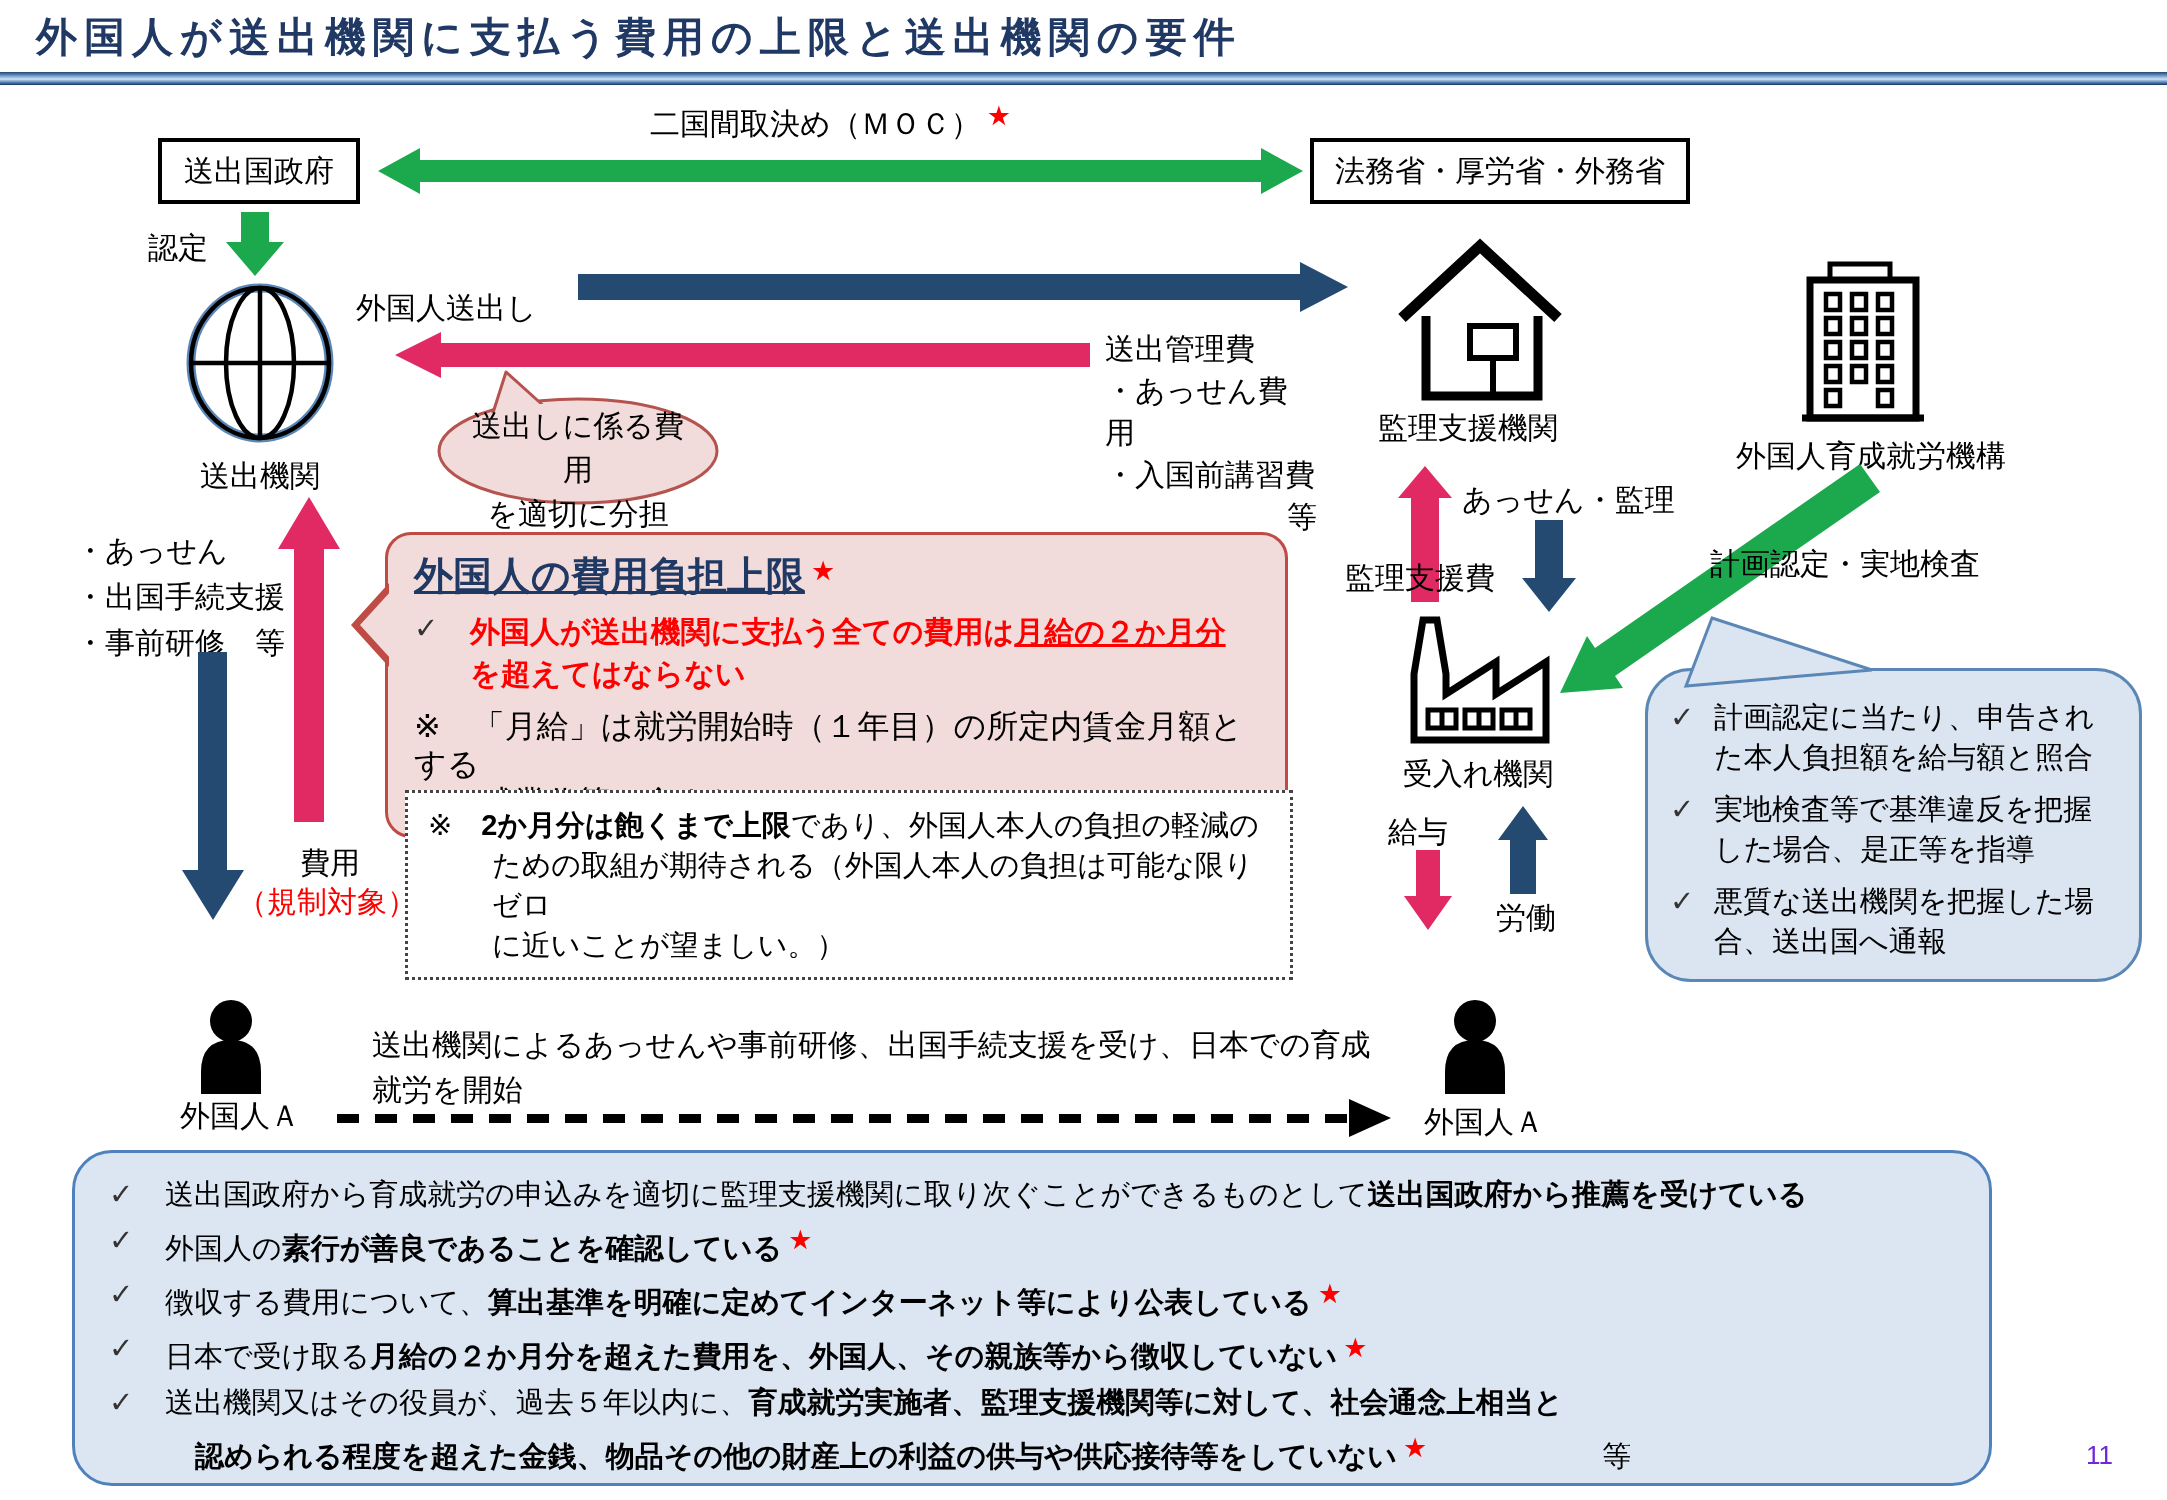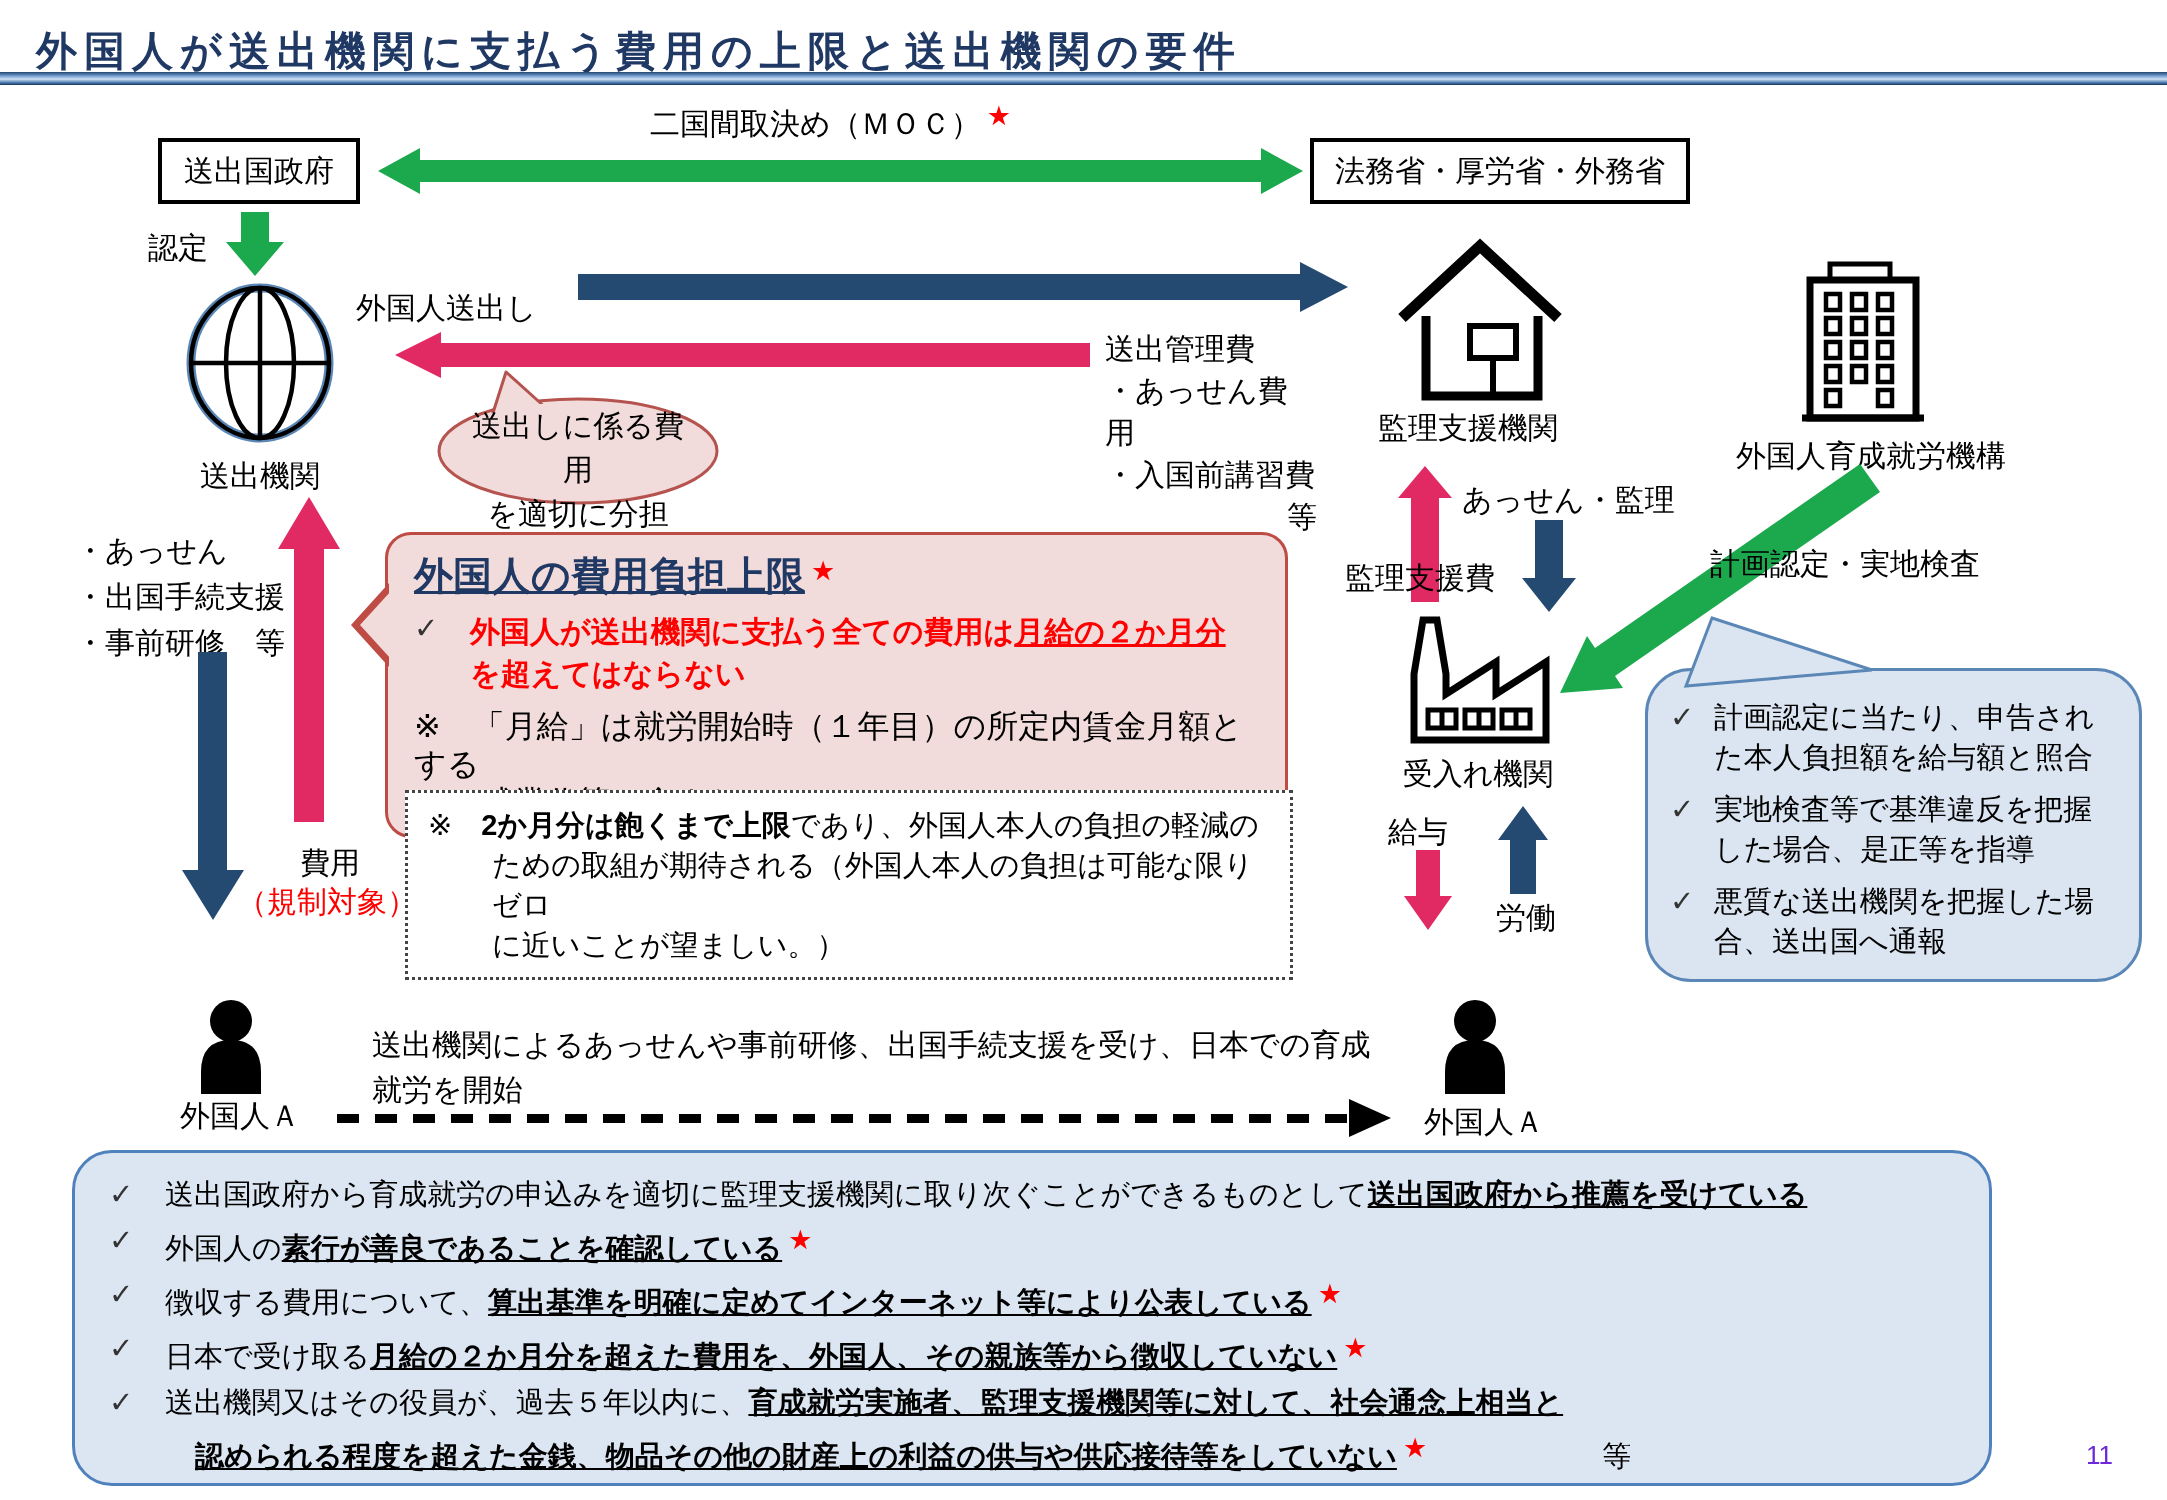--- a/index.html
+++ b/index.html
@@ -28,35 +28,35 @@
   .dotted{width:888px;border:3px dotted #444;background:#fff;padding:12px 20px;box-sizing:border-box;
           font-size:29px;line-height:40px;}
   .bluecall{width:497px;height:314px;background:#dbe5f1;border:3.5px solid #5b87b7;border-radius:46px;
             padding:26px 20px 16px 22px;box-sizing:border-box;font-size:29px;line-height:40px;}
   .bluecall .it{display:flex;margin-bottom:12px;}
   .bluecall .chk{width:44px;flex:0 0 44px;}
   .reqbox{width:1920px;height:336px;background:#dce6f2;border:3.5px solid #4f81bd;border-radius:40px;
           padding:12px 34px;box-sizing:border-box;}
   .reqttl{font-size:31px;font-weight:bold;color:#1f3864;text-decoration:underline;}
   .req{display:flex;font-size:29px;line-height:46px;white-space:nowrap;}
-  .req b{font-weight:bold;text-decoration:underline;}
+  .req b{font-weight:bold;}
   .mgmt{font-size:30px;line-height:42px;width:212px;}
   .mgmt .etc{text-align:right;}
   .bubbletxt{width:240px;text-align:center;font-size:30px;line-height:44px;}
   .dash{height:9px;background:repeating-linear-gradient(90deg,#000 0 22px,transparent 22px 38px);}
   .dashhead{width:0;height:0;border-top:19px solid transparent;border-bottom:19px solid transparent;
             border-left:42px solid #000;}
   .pgnum{font-size:26px;color:#6d28d9;}
 </style>
 </head>
 <body>
 
 <div id="slide">
 
-  <div class="abs ttl" style="left:36px;top:24px;">外国人が送出機関に支払う費用の上限と送出機関の要件</div>
+  <div class="abs ttl" style="left:36px;top:10px;">外国人が送出機関に支払う費用の上限と送出機関の要件</div>
   <div class="abs rule" style="left:0;top:72px;width:2167px;"></div>
 
   <div class="abs bbox" style="left:158px;top:138px;width:202px;height:66px;">
     <span>送出国政府</span>
   </div>
   <div class="abs lbl" style="left:650px;top:100px;">
     <span>二国間取決め（ＭＯＣ）</span><span class="star">★</span>
   </div>
   <svg class="abs" style="left:378px;top:148px;" width="925" height="46">
     <polygon points="0,23 42,0 42,12 883,12 883,0 925,23 883,46 883,34 42,34 42,46" fill="#1ca94e"></polygon>

